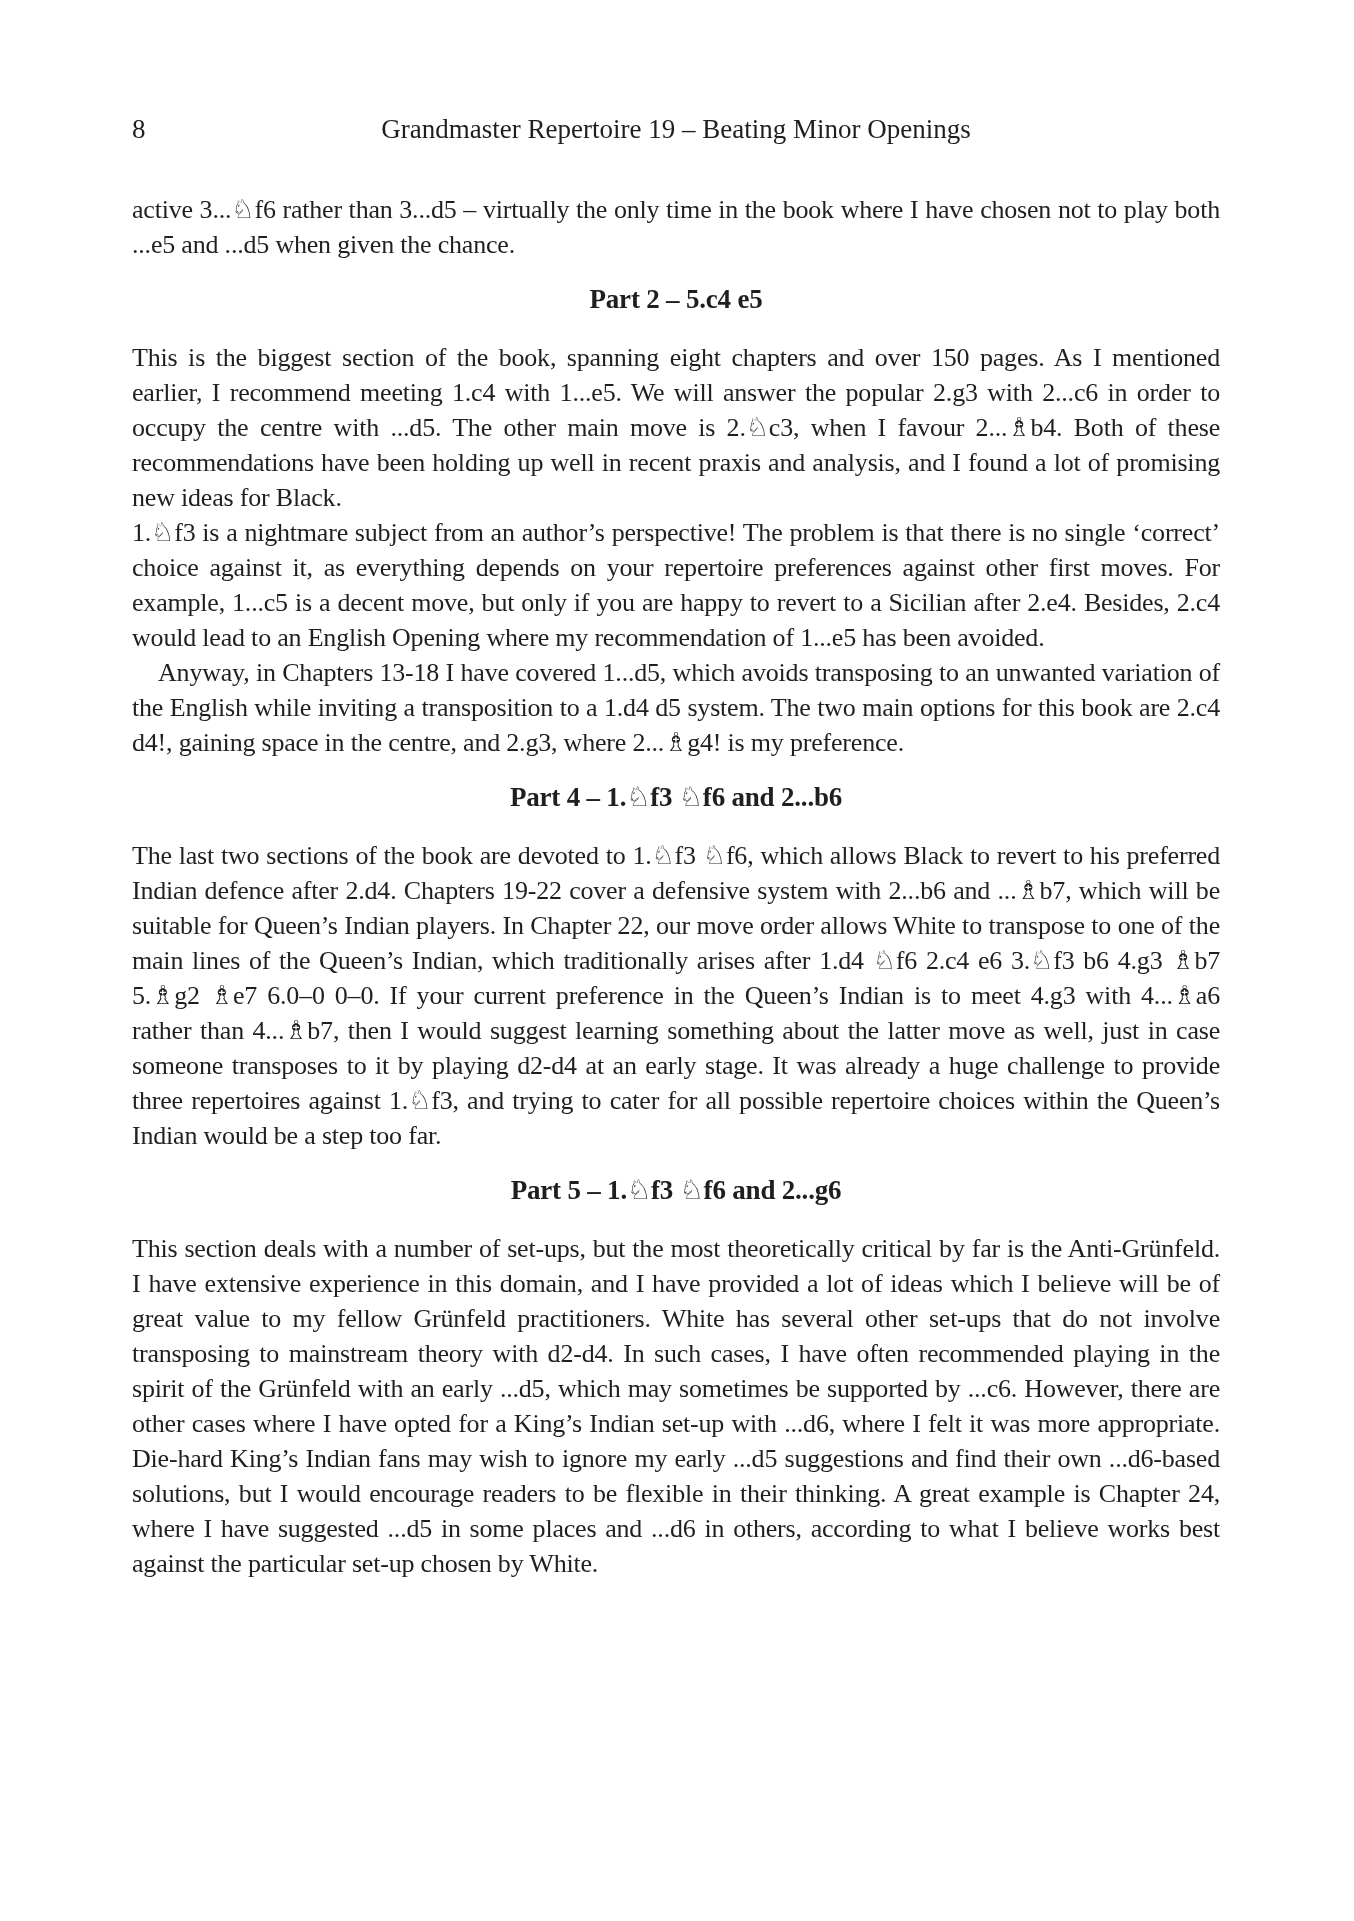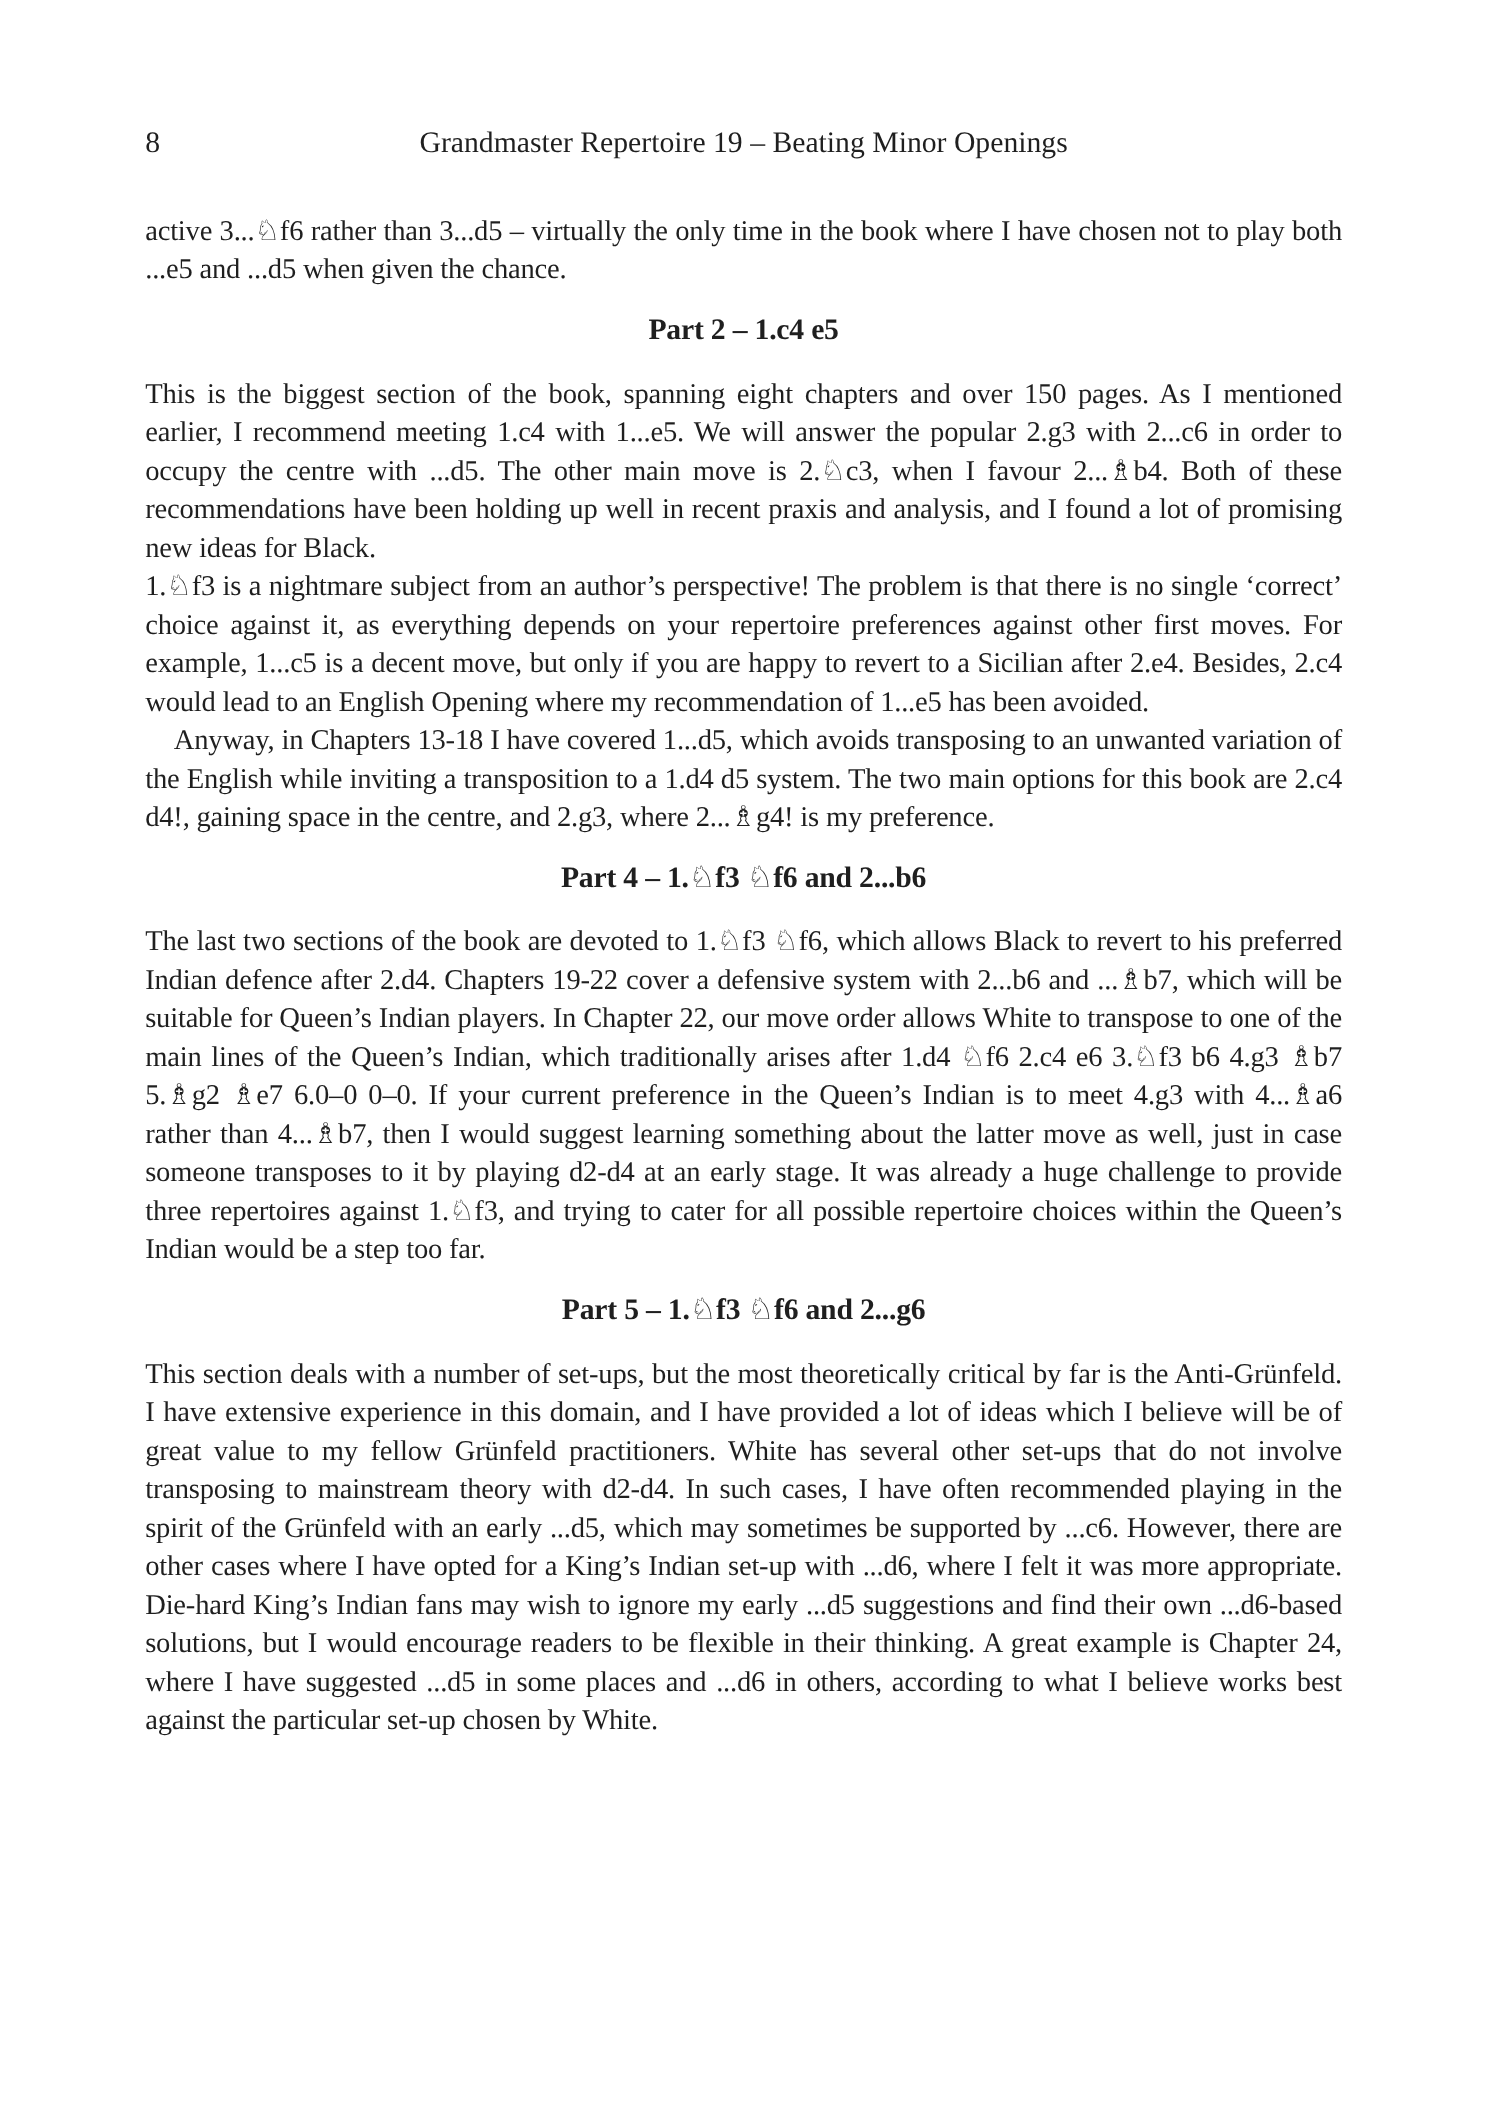--- a/index.html
+++ b/index.html
@@ -73,21 +73,21 @@
 
     <header class="page-header">
       <span class="page-number">8</span>
       <span class="running-title">Grandmaster Repertoire 19 – Beating Minor Openings</span>
     </header>
 
     <main class="body-text">
 
       <p class="para">active 3...♘f6 rather than 3...d5 – virtually the only time in the book where I have chosen not to play both ...e5 and ...d5 when given the chance.</p>
 
-      <h2 class="part-heading">Part 2 – 1.c4 e5</h2>
+      <h2 class="part-heading">Part 2 – 5.c4 e5</h2>
 
       <p class="para">This is the biggest section of the book, spanning eight chapters and over 150 pages. As I mentioned earlier, I recommend meeting 1.c4 with 1...e5. We will answer the popular 2.g3 with 2...c6 in order to occupy the centre with ...d5. The other main move is 2.♘c3, when I favour 2...♗b4. Both of these recommendations have been holding up well in recent praxis and analysis, and I found a lot of promising new ideas for Black.</p>
 
 
       <p class="para">1.♘f3 is a nightmare subject from an author’s perspective! The problem is that there is no single ‘correct’ choice against it, as everything depends on your repertoire preferences against other first moves. For example, 1...c5 is a decent move, but only if you are happy to revert to a Sicilian after 2.e4. Besides, 2.c4 would lead to an English Opening where my recommendation of 1...e5 has been avoided.</p>
 
       <p class="para indented">Anyway, in Chapters 13-18 I have covered 1...d5, which avoids transposing to an unwanted variation of the English while inviting a transposition to a 1.d4 d5 system. The two main options for this book are 2.c4 d4!, gaining space in the centre, and 2.g3, where 2...♗g4! is my preference.</p>
 
       <h2 class="part-heading">Part 4 – 1.♘f3 ♘f6 and 2...b6</h2>
 

